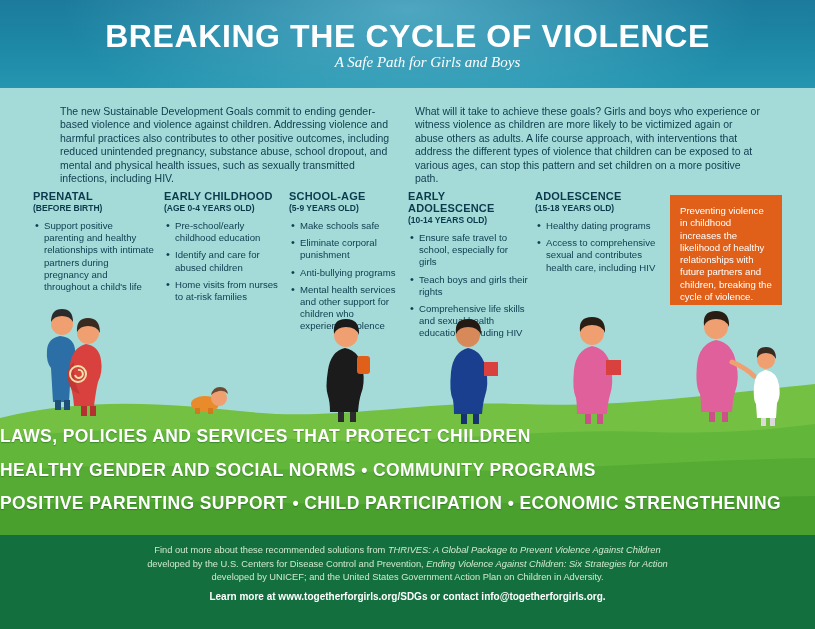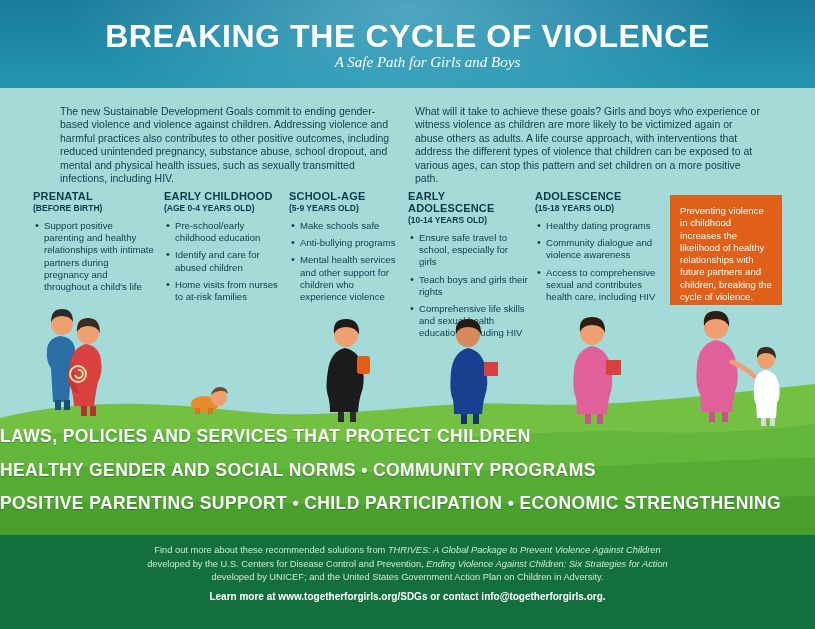--- a/index.html
+++ b/index.html
@@ -217,41 +217,41 @@
       <li>Identify and care for abused children</li>
       <li>Home visits from nurses to at-risk families</li>
     </ul>
   </div>
 
   <div class="col" id="col2">
     <div class="title">School-Age</div>
     <div class="age">(5-9 Years Old)</div>
     <ul>
       <li>Make schools safe</li>
+      <li>Eliminate corporal punishment</li>
       <li>Anti-bullying programs</li>
       <li>Mental health services and other support for children who experience violence</li>
     </ul>
   </div>
 
   <div class="col" id="col3">
     <div class="title">Early Adolescence</div>
     <div class="age">(10-14 Years Old)</div>
     <ul>
       <li>Ensure safe travel to school, especially for girls</li>
       <li>Teach boys and girls their rights</li>
       <li>Comprehensive life skills and sexual health education, including HIV</li>
     </ul>
   </div>
 
   <div class="col" id="col4">
     <div class="title">Adolescence</div>
     <div class="age">(15-18 Years Old)</div>
     <ul>
       <li>Healthy dating programs</li>
-      <li>Community dialogue and violence awareness</li>
       <li>Access to comprehensive sexual and contributes health care, including HIV</li>
     </ul>
   </div>
 
   <div class="callout">Preventing violence in childhood increases the likelihood of healthy relationships with future partners and children, breaking the cycle of violence.</div>
 
   <div class="scene">
     <svg width="815" height="240" viewBox="0 0 815 240" xmlns="http://www.w3.org/2000/svg">
 
       <path d="M0,118 C90,96 170,104 250,112 C340,121 420,100 520,104 C610,108 700,96 815,84 L815,240 L0,240 Z" fill="#73c043"></path>

